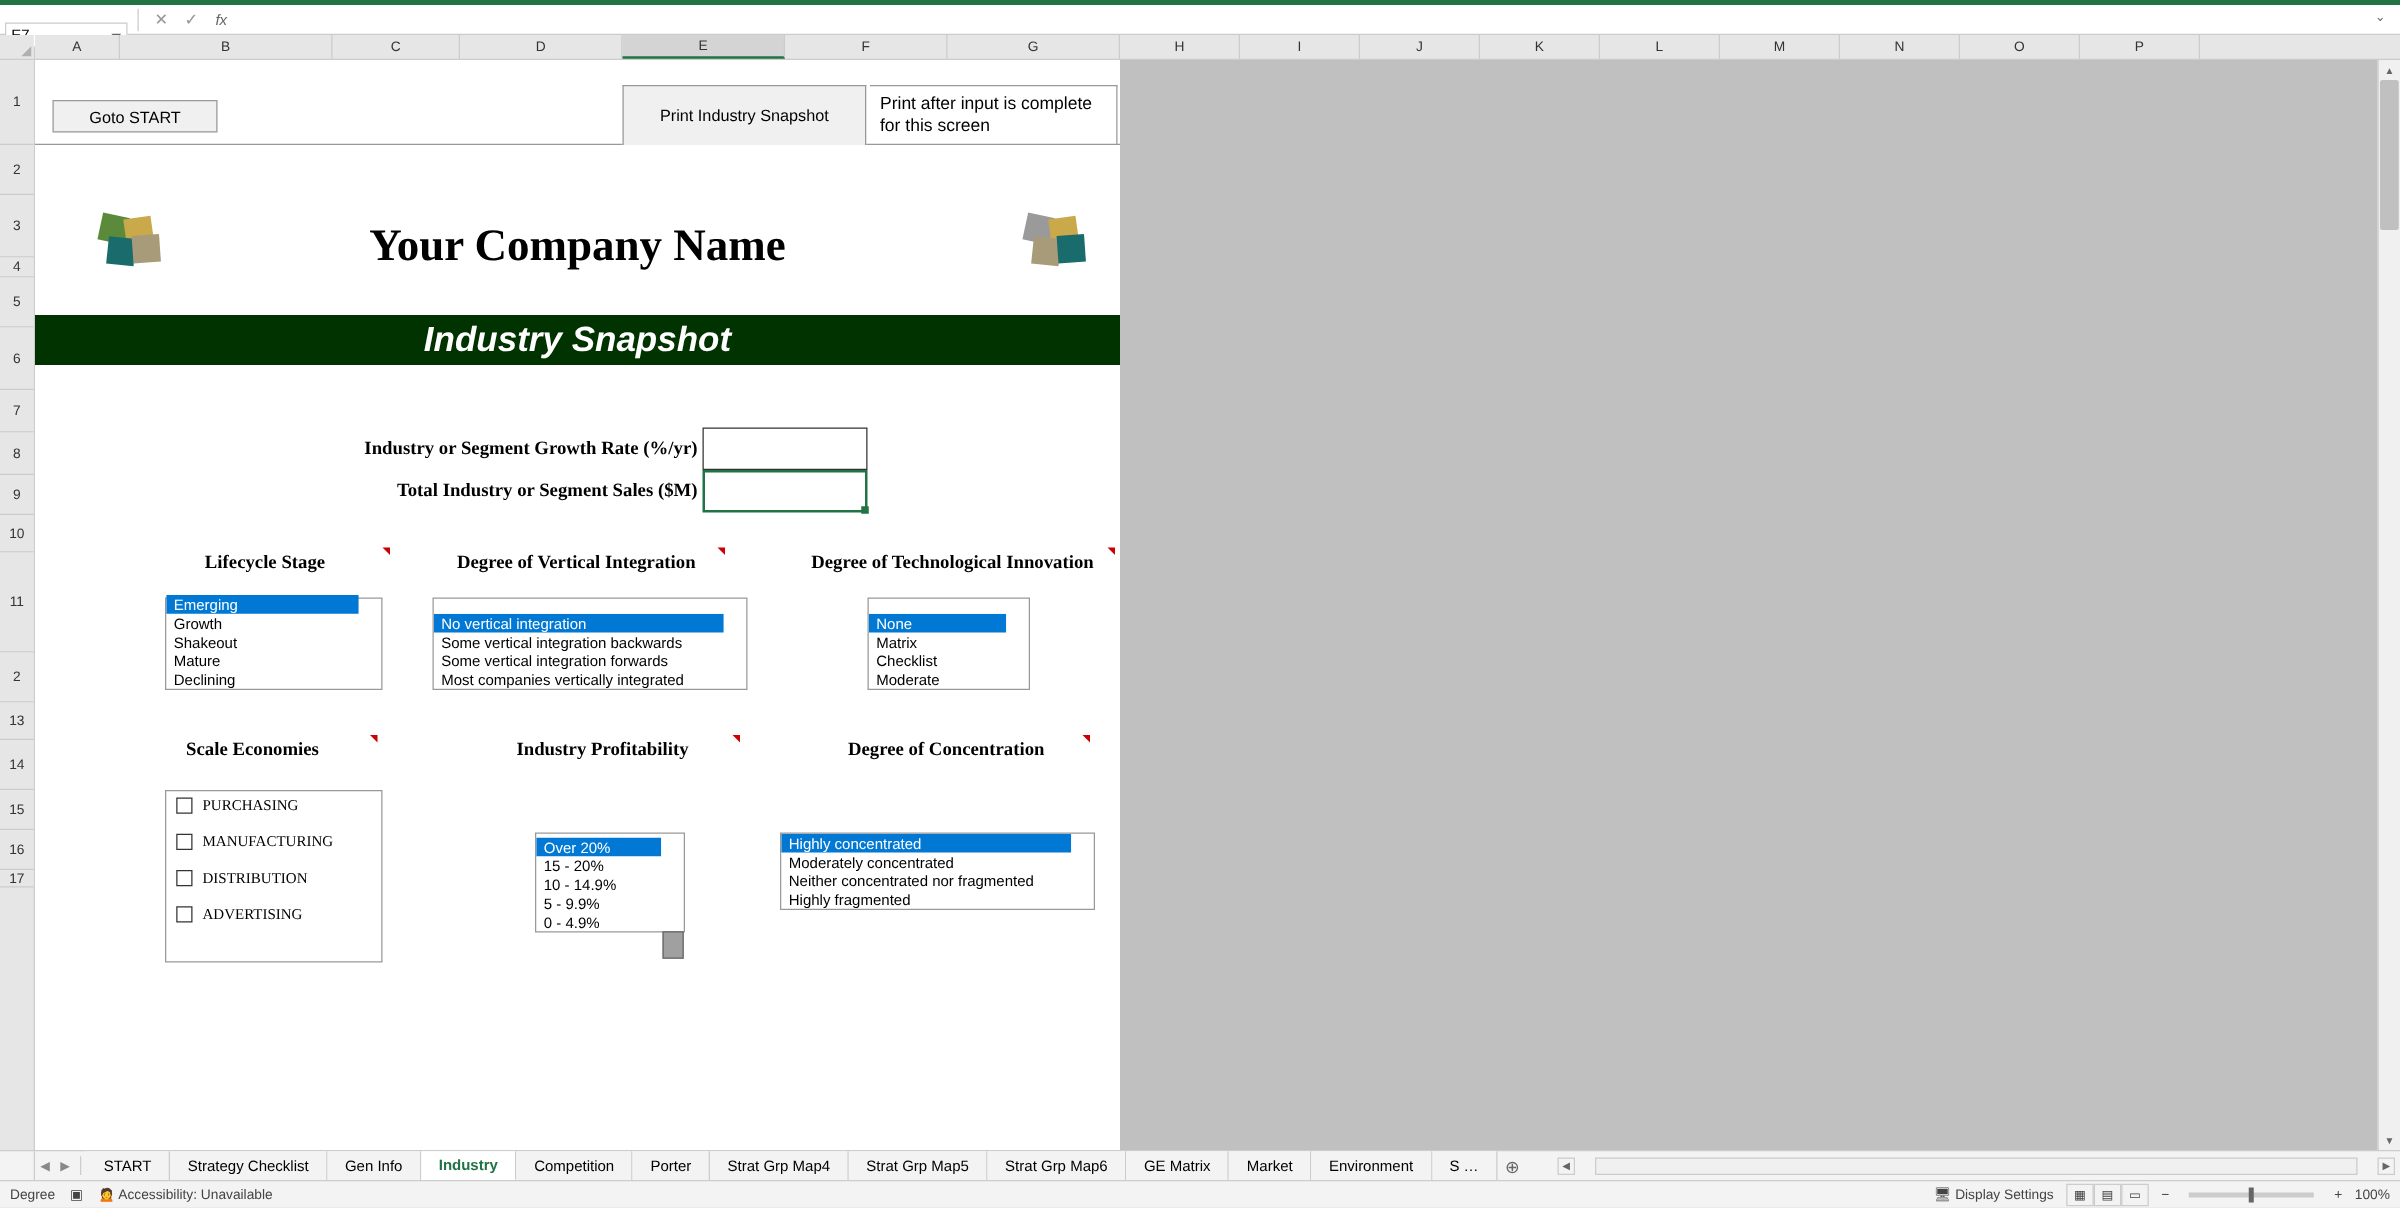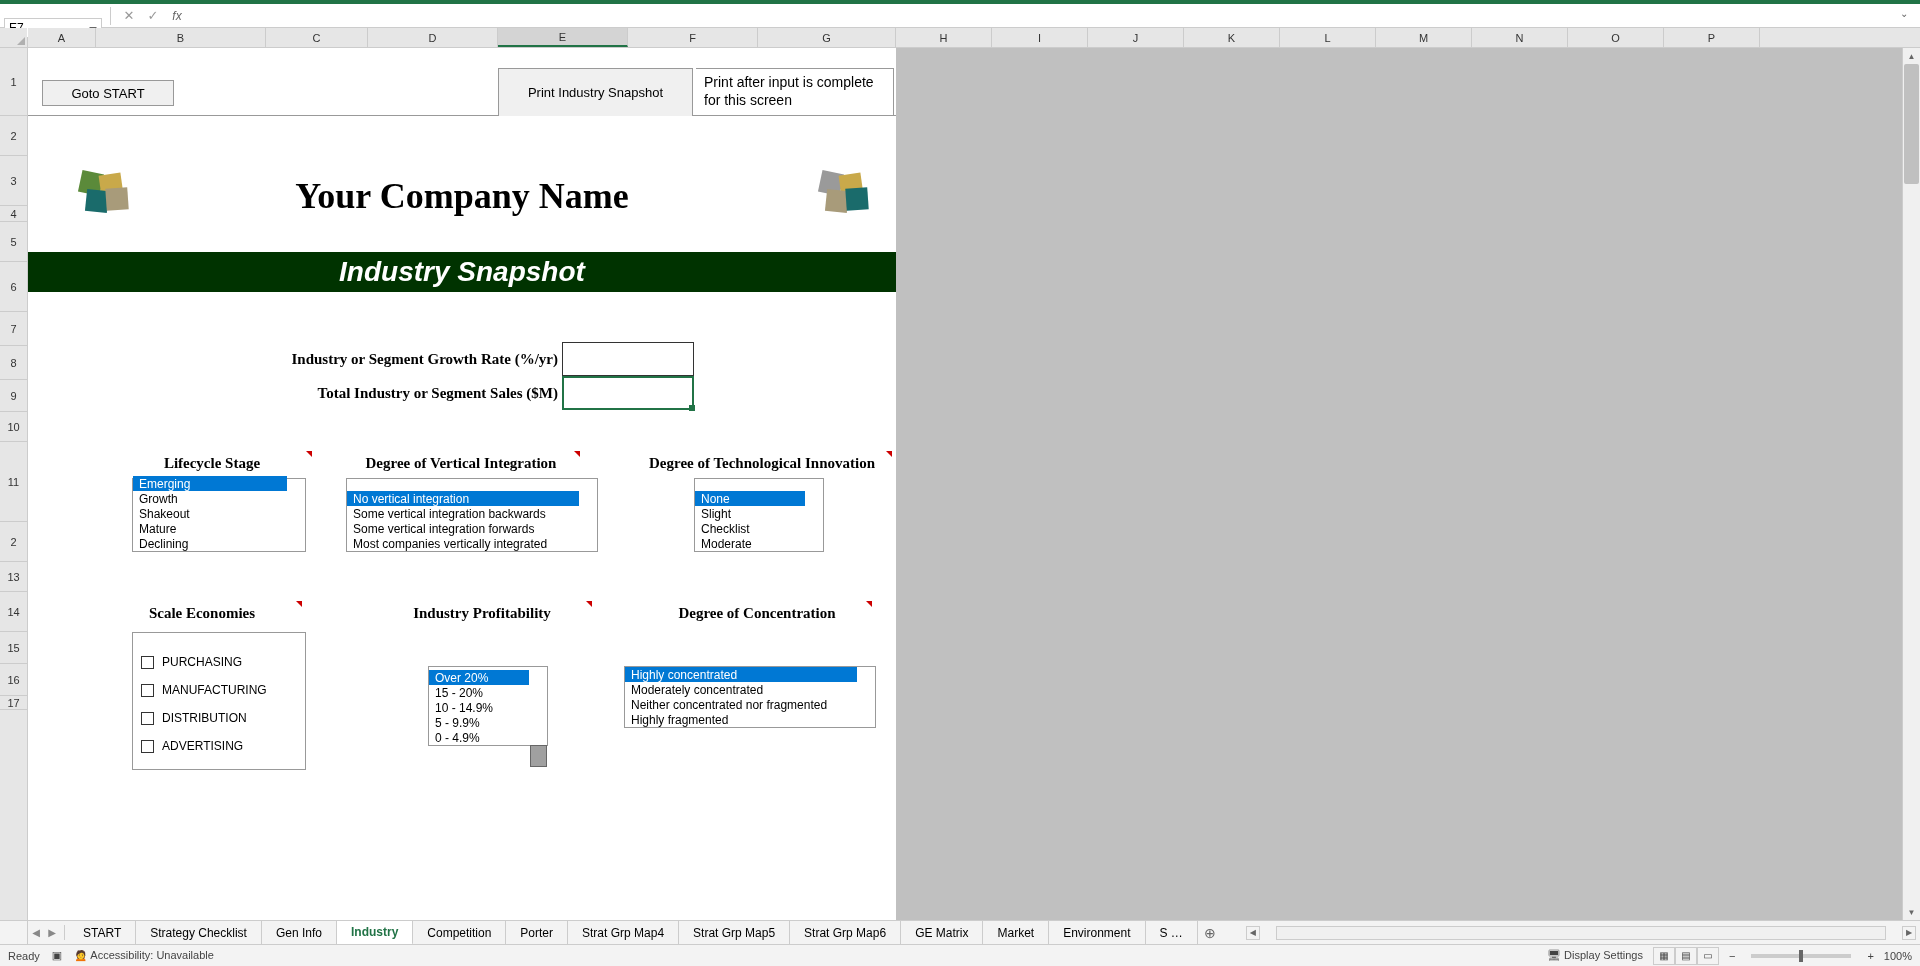--- a/index.html
+++ b/index.html
@@ -45,31 +45,31 @@
 .puzzle.left { left: 48px; top: 12px; }
 .puzzle.right { right: 20px; top: 12px; }
 .snapshot-banner { height: 40px; background: #003300; color: #fff; display: flex; align-items: center; justify-content: center; font-size: 28px; font-weight: bold; font-family: Arial; font-style: italic; }
 .spacer-50 { height: 50px; }
 .input-row { height: 34px; display: flex; align-items: center; }
 .input-label { width: 534px; text-align: right; font-family: 'Times New Roman', serif; font-size: 15px; font-weight: bold; padding-right: 4px; }
 .input-cell { width: 132px; height: 34px; border: 1px solid #333; }
 .input-cell.selected { border: 2px solid #217346; position: relative; }
 .input-cell.selected::after { content: ''; position: absolute; right: -3px; bottom: -3px; width: 6px; height: 6px; background: #217346; }
 .spacer-32 { height: 32px; }
-.section-headers { display: flex; height: 30px; align-items: flex-end; }
+.section-headers { display: flex; height: 30px; align-items: flex-start; }
 .sec-hdr { font-family: 'Times New Roman', serif; font-size: 15px; font-weight: bold; text-align: center; position: relative; }
 .sec-hdr .comment-mark { position: absolute; right: 0; top: -4px; width: 0; height: 0; border-left: 6px solid transparent; border-top: 6px solid #c00; }
 .listboxes { display: flex; height: 80px; padding-top: 6px; }
 .listbox { border: 1px solid #999; background: #fff; display: flex; font-size: 12px; align-items: flex-end; }
 .lb-items { flex: 1; overflow: hidden; }
 .lb-item { padding: 1px 6px; height: 15px; white-space: nowrap; }
 .lb-item.selected { background: #0078d4; color: #fff; }
 .lb-scroll { width: 18px; background: #e6e6e6; border-left: 1px solid #ccc; position: relative; }
 .lb-scroll.half::before { content: ''; position: absolute; top: 50%; left: 0; right: 0; height: 20px; background: #a0a0a0; border: 1px solid #666; }
-.checklist { border: 1px solid #999; background: #fff; padding: 22px 8px; display: flex; flex-direction: column; gap: 14px; font-size: 12px; }
+.checklist { border: 1px solid #999; background: #fff; padding: 4px 8px; display: flex; flex-direction: column; gap: 14px; font-size: 12px; font-family: Liberation Serif, serif; }
 .chk-row { display: flex; align-items: center; gap: 8px; }
 .chk-box { width: 13px; height: 13px; border: 1px solid #333; background: #fff; }
 .vscroll { position: absolute; right: 0; top: 20px; bottom: 0; width: 18px; background: #f0f0f0; border-left: 1px solid #ccc; }
 .vscroll-thumb { position: absolute; left: 1px; right: 1px; top: 16px; height: 120px; background: #c0c0c0; border-radius: 2px; }
 .vscroll-arrow { position: absolute; left: 0; right: 0; height: 16px; display: flex; align-items: center; justify-content: center; font-size: 8px; color: #666; }
 .tabs-bar { height: 24px; display: flex; align-items: stretch; background: #f3f3f3; border-top: 1px solid #ccc; }
 .tab-nav-btn { width: 16px; display: flex; align-items: center; justify-content: center; color: #888; font-size: 10px; }
 .tab-nav-sep { width: 1px; background: #ccc; margin: 4px 4px; }
 .tab { padding: 0 14px; display: flex; align-items: center; font-size: 12px; border-right: 1px solid #ccc; background: #f3f3f3; cursor: pointer; white-space: nowrap; }
 .tab.active { background: #fff; color: #217346; font-weight: 600; border-bottom: 2px solid #fff; margin-bottom: -1px; }
@@ -206,21 +206,21 @@
                 <div class="lb-item">Some vertical integration backwards</div>
                 <div class="lb-item">Some vertical integration forwards</div>
                 <div class="lb-item">Most companies vertically integrated</div>
               </div>
             <div class="lb-scroll"></div>
           </div>
           <div style="width:96px"></div>
           <div class="listbox" style="width:130px;height:74px">
             <div class="lb-items" id="lb-tech">
                 <div class="lb-item selected">None</div>
-                <div class="lb-item">Slight</div>
+                <div class="lb-item">Matrix</div>
                 <div class="lb-item">Checklist</div>
                 <div class="lb-item">Moderate</div>
               </div>
             <div class="lb-scroll"></div>
           </div>
         </div>
 
         <div style="height:40px"></div>
         <div class="section-headers">
           <div style="width:74px"></div>
@@ -310,21 +310,21 @@
     <div style="width:20px"></div>
     <div class="hscroll">
       <div class="hscroll-arrow">◀</div>
       <div class="hscroll-track"></div>
       <div class="hscroll-arrow">▶</div>
     </div>
   </div>
 
   <div class="status-bar">
     <div class="status-left">
-      <span>Ready</span>
+      <span>Degree</span>
       <span>▣</span>
       <span>🙍 <span>Accessibility: Unavailable</span></span>
     </div>
     <div class="status-right">
       <span>🖥 <span>Display Settings</span></span>
       <div class="view-btns">
         <div class="view-btn">▦</div>
         <div class="view-btn">▤</div>
         <div class="view-btn">▭</div>
       </div>

